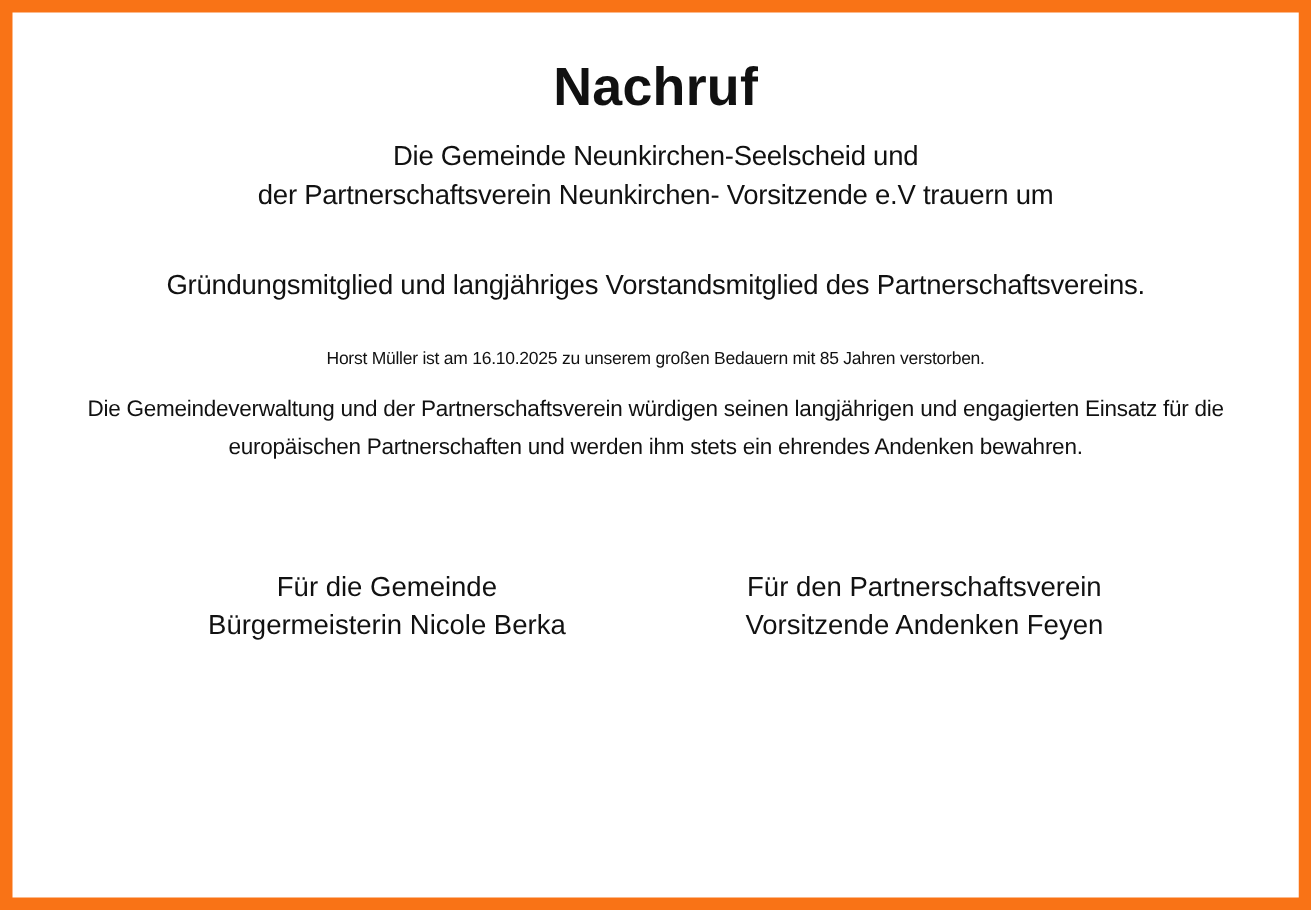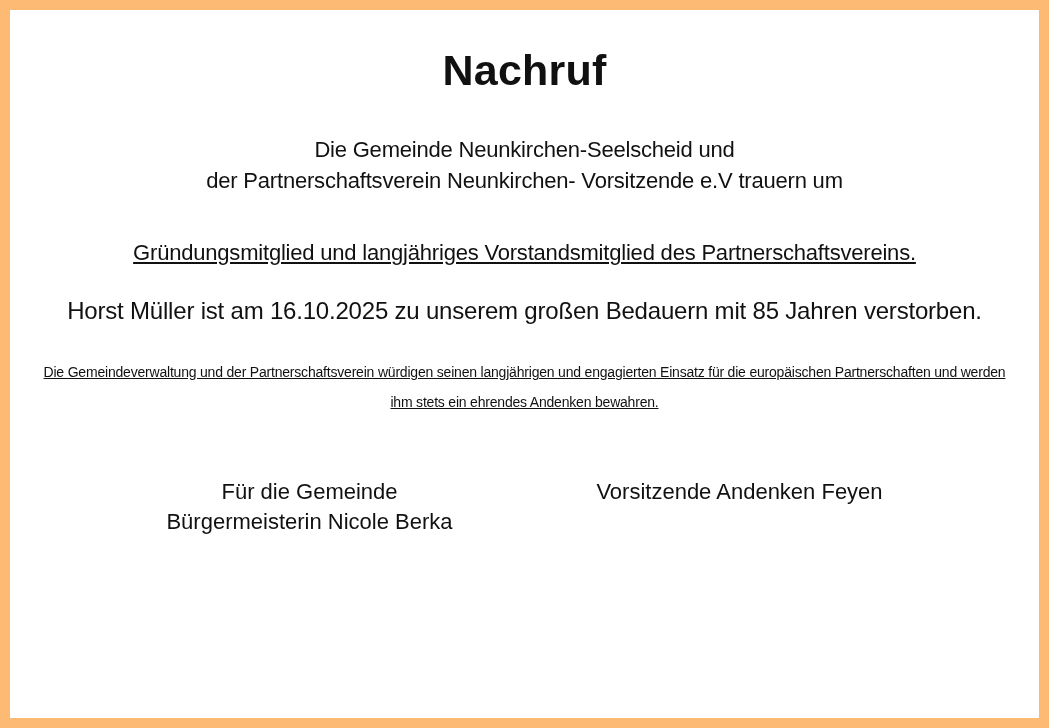--- a/index.html
+++ b/index.html
@@ -9,21 +9,21 @@
   body {
     width: 1049px;
     height: 728px;
     background: #000000;
     font-family: "Liberation Sans", sans-serif;
   }
   .frame {
     box-sizing: border-box;
     width: 1049px;
     height: 728px;
-    background: #fdba74;
+    background: #f97316;
     padding: 10px;
   }
   .card {
     box-sizing: border-box;
     width: 100%;
     height: 100%;
     background: #ffffff;
     color: #111111;
     display: flex;
     flex-direction: column;
@@ -32,55 +32,53 @@
     overflow: hidden;
   }
   .title {
     margin: 38px 0 0 0;
     font-size: 43px;
     line-height: 1.05;
     font-weight: bold;
     letter-spacing: 0.2px;
   }
   .intro {
-    margin-top: 41px;
+    margin-top: 16px;
     font-size: 22px;
     line-height: 31px;
     letter-spacing: -0.2px;
   }
   .name {
     margin: 37px 0 0 0;
     font-size: 43px;
     line-height: 1.05;
     font-weight: bold;
     letter-spacing: 0.2px;
   }
   .role-line {
     margin-top: 42px;
     font-size: 22px;
     line-height: 30px;
     letter-spacing: -0.2px;
-    text-decoration: underline;
   }
   .death-line {
     margin-top: 28px;
-    font-size: 24px;
+    font-size: 14px;
     line-height: 30px;
     letter-spacing: -0.2px;
   }
   .tribute {
-    margin-top: 31px;
-    font-size: 14px;
+    margin-top: 11px;
+    font-size: 18px;
     line-height: 30px;
     letter-spacing: -0.2px;
     max-width: 965px;
-    text-decoration: underline;
   }
   .signatures {
-    margin-top: 60px;
+    margin-top: 83px;
     display: flex;
     flex-direction: row;
     gap: 120px;
   }
   .signature-block {
     font-size: 22px;
     line-height: 30px;
     min-width: 310px;
     text-align: center;
   }
@@ -104,18 +102,19 @@
     <div class="death-line">Horst Müller ist am 16.10.2025 zu unserem großen Bedauern mit 85 Jahren verstorben.</div>
 
     <div class="tribute">Die Gemeindeverwaltung und der Partnerschaftsverein würdigen seinen langjährigen und engagierten Einsatz für die europäischen Partnerschaften und werden ihm stets ein ehrendes Andenken bewahren.</div>
 
     <div class="signatures">
       <div class="signature-block">
         <div>Für die Gemeinde</div>
         <div>Bürgermeisterin Nicole Berka</div>
       </div>
       <div class="signature-block">
+        <div>Für den Partnerschaftsverein</div>
         <div>Vorsitzende Andenken Feyen</div>
       </div>
     </div>
 
   </div>
 </div>
 
 </body></html>

